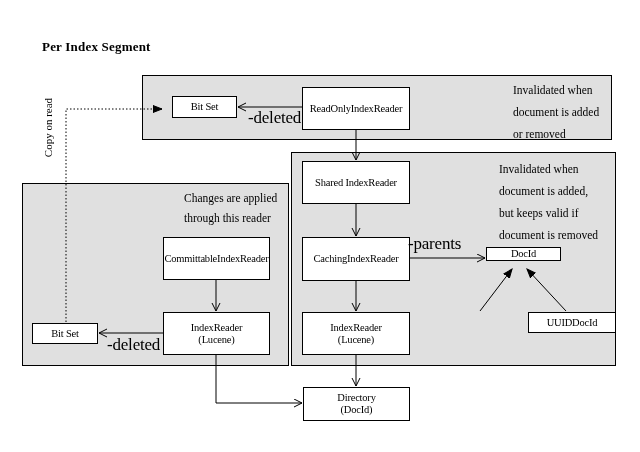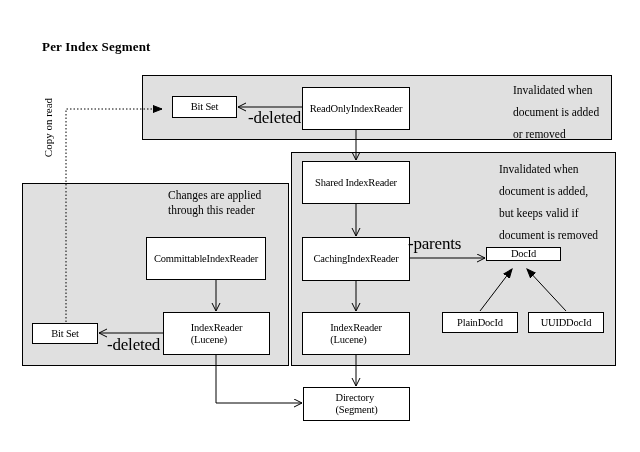--- a/index.html
+++ b/index.html
@@ -12,21 +12,21 @@
     white-space:pre;letter-spacing:0.2px;
   }
   .region{
     position:absolute;background:#e0e0e0;border:1px solid #000;
     box-sizing:border-box;z-index:1;
   }
   #connectors{position:absolute;left:0;top:0;z-index:2;}
   .node{
     position:absolute;background:#fff;border:1px solid #000;
     box-sizing:border-box;z-index:3;display:flex;align-items:center;justify-content:center;
-    font-size:10.5px;line-height:12px;text-align:left;white-space:pre;letter-spacing:-0.2px;
+    font-size:10.5px;line-height:12px;text-align:center;white-space:pre;letter-spacing:-0.2px;
   }
   .note{
     position:absolute;z-index:3;font-size:11.5px;line-height:22px;white-space:pre;
   }
   .edge-label{
     position:absolute;z-index:3;font-size:17px;white-space:pre;letter-spacing:-0.2px;
   }
   .rotated{
     position:absolute;left:16px;top:121px;width:64px;height:13px;z-index:3;
     font-size:11px;text-align:center;white-space:pre;
@@ -83,36 +83,35 @@
     </g>
   </svg>
 
   <div class="node" style="left:172px;top:96px;width:65px;height:22px;">Bit Set</div>
   <div class="node" style="left:302px;top:161px;width:108px;height:43px;">Shared IndexReader</div>
   <div class="node" style="left:302px;top:87px;width:108px;height:43px;">ReadOnlyIndexReader</div>
   <div class="node" style="left:302px;top:237px;width:108px;height:44px;">CachingIndexReader</div>
   <div class="node" style="left:302px;top:312px;width:108px;height:43px;">IndexReader
 (Lucene)</div>
   <div class="node" style="left:486px;top:247px;width:75px;height:14px;">DocId</div>
-  <div class="node" style="left:442px;top:312px;width:76px;height:21px;">PlainDocId</div>
-  <div class="node" style="left:528px;top:312px;width:76px;height:21px;">UUIDDocId</div>
-  <div class="node" style="left:146px;top:237px;width:120px;height:43px;">CommittableIndexReader</div>
+  <div class="node" style="left:528px;top:312px;width:88px;height:21px;">UUIDDocId</div>
+  <div class="node" style="left:163px;top:237px;width:107px;height:43px;">CommittableIndexReader</div>
   <div class="node" style="left:163px;top:312px;width:107px;height:43px;">IndexReader
 (Lucene)</div>
   <div class="node" style="left:32px;top:323px;width:66px;height:21px;">Bit Set</div>
   <div class="node" style="left:303px;top:387px;width:107px;height:34px;">Directory
-(Segment)</div>
+(DocId)</div>
 
   <div class="note" style="left:513px;top:79px;">Invalidated when
 document is added
 or removed</div>
   <div class="note" style="left:499px;top:158px;">Invalidated when
 document is added,
 but keeps valid if
 document is removed</div>
-  <div class="note" style="left:168px;top:188px;line-height:15px;">Changes are applied
+  <div class="note" style="left:184px;top:188px;line-height:20px;">Changes are applied
 through this reader</div>
 
   <div class="edge-label" style="left:248px;top:108px;">-deleted</div>
   <div class="edge-label" style="left:107px;top:335px;">-deleted</div>
   <div class="edge-label" style="left:408px;top:234px;">-parents</div>
 
 </div>
 
 </body></html>

